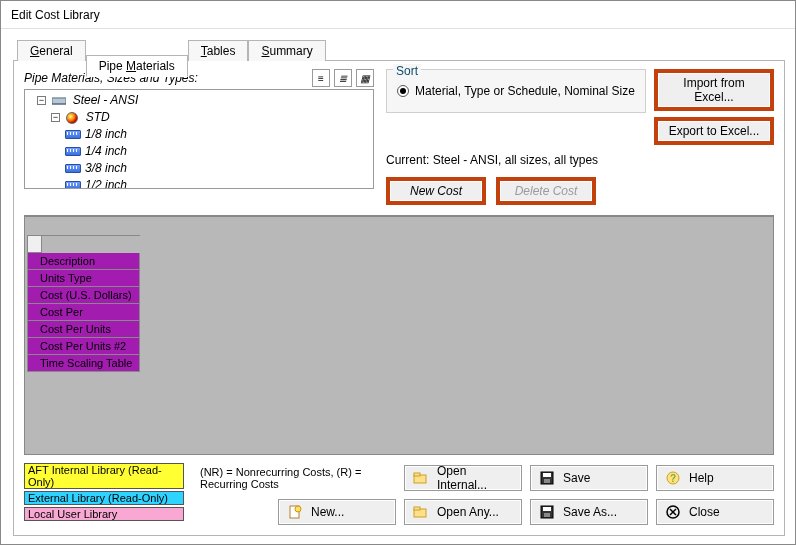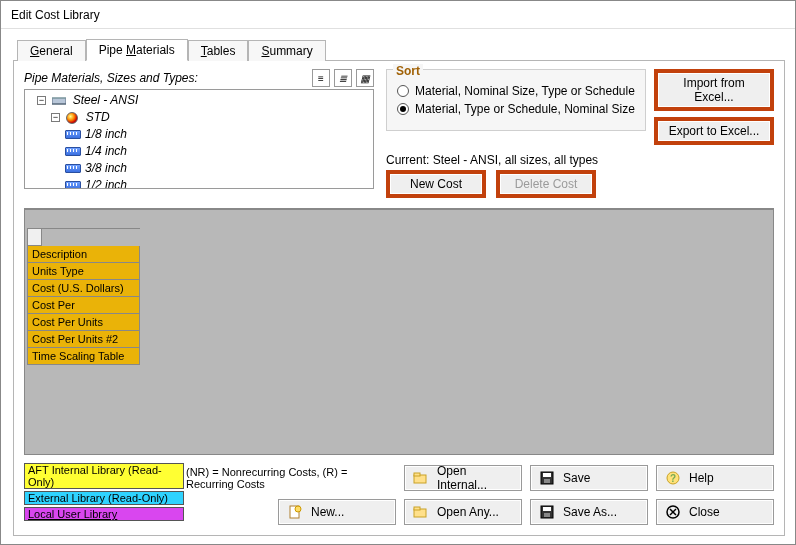--- a/index.html
+++ b/index.html
@@ -42,21 +42,21 @@
     margin-right:0px;
     background:#f7f7f7;
     position:relative;
     top:1px;
     cursor:default;
   }
   .tab span.ul { text-decoration:underline; }
   .tab.active {
     background:#fff;
     border-bottom:1px solid #fff;
-    top:1px;
+    top:17px;
     z-index:2;
   }
   .tabpanel {
     border:1px solid #b5b5b5;
     border-top:none;
     padding:8px 10px 10px 10px;
     display:flex; flex-direction:column;
     flex:1;
   }
   
@@ -99,82 +99,82 @@
   
   .right-col { flex:1; display:flex; flex-direction:column; gap:8px; }
   .right-top-row { display:flex; gap:8px; align-items:flex-start; }
   .sort-frame {
     flex:1;
     border:1px solid #cfcfcf;
     background:#f6f6f6;
     padding:4px 10px 10px 10px;
     position:relative;
   }
-  .sort-frame .legend { position:relative; top:-10px; left:-4px; background:#f6f6f6; padding:0 3px; color:#a16207;font-weight:bold; }
+  .sort-frame .legend { position:relative; top:-10px; left:-4px; background:#f6f6f6; padding:0 3px; color:#0c4a6e; }
   .sort-body { margin-top:-8px; }
   .radio-row { display:flex; align-items:center; gap:6px; margin:4px 0; }
   .radio {
     width:12px;height:12px;border:1px solid #555;border-radius:50%;
     display:inline-flex;align-items:center;justify-content:center;background:#fff;
   }
   .radio.selected::after{content:"";width:6px;height:6px;border-radius:50%;background:#000;}
   .side-btns { display:flex; flex-direction:column; gap:6px; width:120px; flex-shrink:0; }
   .wbtn {
     border:4px solid #c2410c; background:#efefef; padding:3px 8px;
     text-align:center; font-size:12px; cursor:default;
     box-shadow:0 0 0 1px #fff inset;
   }
   .wbtn.disabled { color:#9b9b9b; }
   .current-row { margin-top:0px; }
-  .cost-btn-row { display:flex; gap:10px; margin-top:3px; }
+  .cost-btn-row { display:flex; gap:10px; margin-top:10px;font-style:italic; }
   .cost-btn { width:100px; }
   
   .grid-area {
     margin-top:10px;
     flex:1;
     background:#b8b8b8;
     border:1px solid #888;
     border-top:2px solid #888;
     position:relative;
     overflow:hidden;
     min-height:190px;
   }
   .mini-table {
     position:absolute; left:2px; top:18px;
     border-top:1px solid #888;
     border-left:1px solid #888;
   }
   .mini-table .row {
     width:112px; height:17px;
     border-right:1px solid #888; border-bottom:1px solid #888;
-    background:#eab308;
-    padding:1px 4px; font-size:11px; line-height:15px;
+    background:#a21caf;
+    padding:1px 12px; font-size:11px; line-height:15px;
     white-space:nowrap; overflow:hidden;
   }
   .mini-table .cornercell{
     width:14px; height:17px; border-right:1px solid #888; border-bottom:1px solid #888;
     background:#f0f0f0;
   }
   .mini-table .hdrwrap{ display:flex; }
   .legend-list .lg {
     border:1px solid #555; padding:0px 3px; font-size:11px; margin-bottom:2px;
     width:160px;
   }
   .lg-y { background:#ffff33; }
   .lg-c { background:#2fd3ff; }
-  .lg-g { background:#d946ef;text-decoration:underline; }
+  .lg-g { background:#f9a8d4; }
   .hint { font-size:11px; margin:3px 0 3px 0;}
   .fbtn {
     width:118px; height:26px;
     border:1px solid #9a9a9a; background:#efefef;
     display:flex; align-items:center; gap:8px; padding:0 8px;
     box-shadow:0 0 0 1px #fff inset; font-size:12px;
   }
   .fbtn .ic { width:16px; height:16px; display:flex;align-items:center;justify-content:center; }
-  .footer-flex { display:flex; gap:2px; align-items:flex-start; }
+  .footer-flex { display:flex; gap:16px; align-items:flex-start; }
   
   .tree-box::-webkit-scrollbar{width:16px;}
   .tree-box::-webkit-scrollbar-track{background:#f0f0f0;border-left:1px solid #c0c0c0;}
   .tree-box::-webkit-scrollbar-thumb{background:#cfcfcf;border:1px solid #a0a0a0;}
 </style>
 </head>
 <body>
 
 <div class="window">
   <div class="titlebar">
@@ -233,24 +233,20 @@
             </ul>
           </div>
         </div>
 
         <div class="right-col">
           <div class="right-top-row">
             <div class="sort-frame">
               <span class="legend">Sort</span>
               <div class="sort-body">
                 <div class="radio-row">
-                  <span class="radio"></span>
-                  <span>Material, Nominal Size, Type or Schedule</span>
-                </div>
-                <div class="radio-row">
                   <span class="radio selected"></span>
                   <span>Material, Type or Schedule, Nominal Size</span>
                 </div>
               </div>
             </div>
             <div class="side-btns">
               <div class="wbtn">Import from Excel...</div>
               <div class="wbtn">Export to Excel...</div>
             </div>
           </div>

